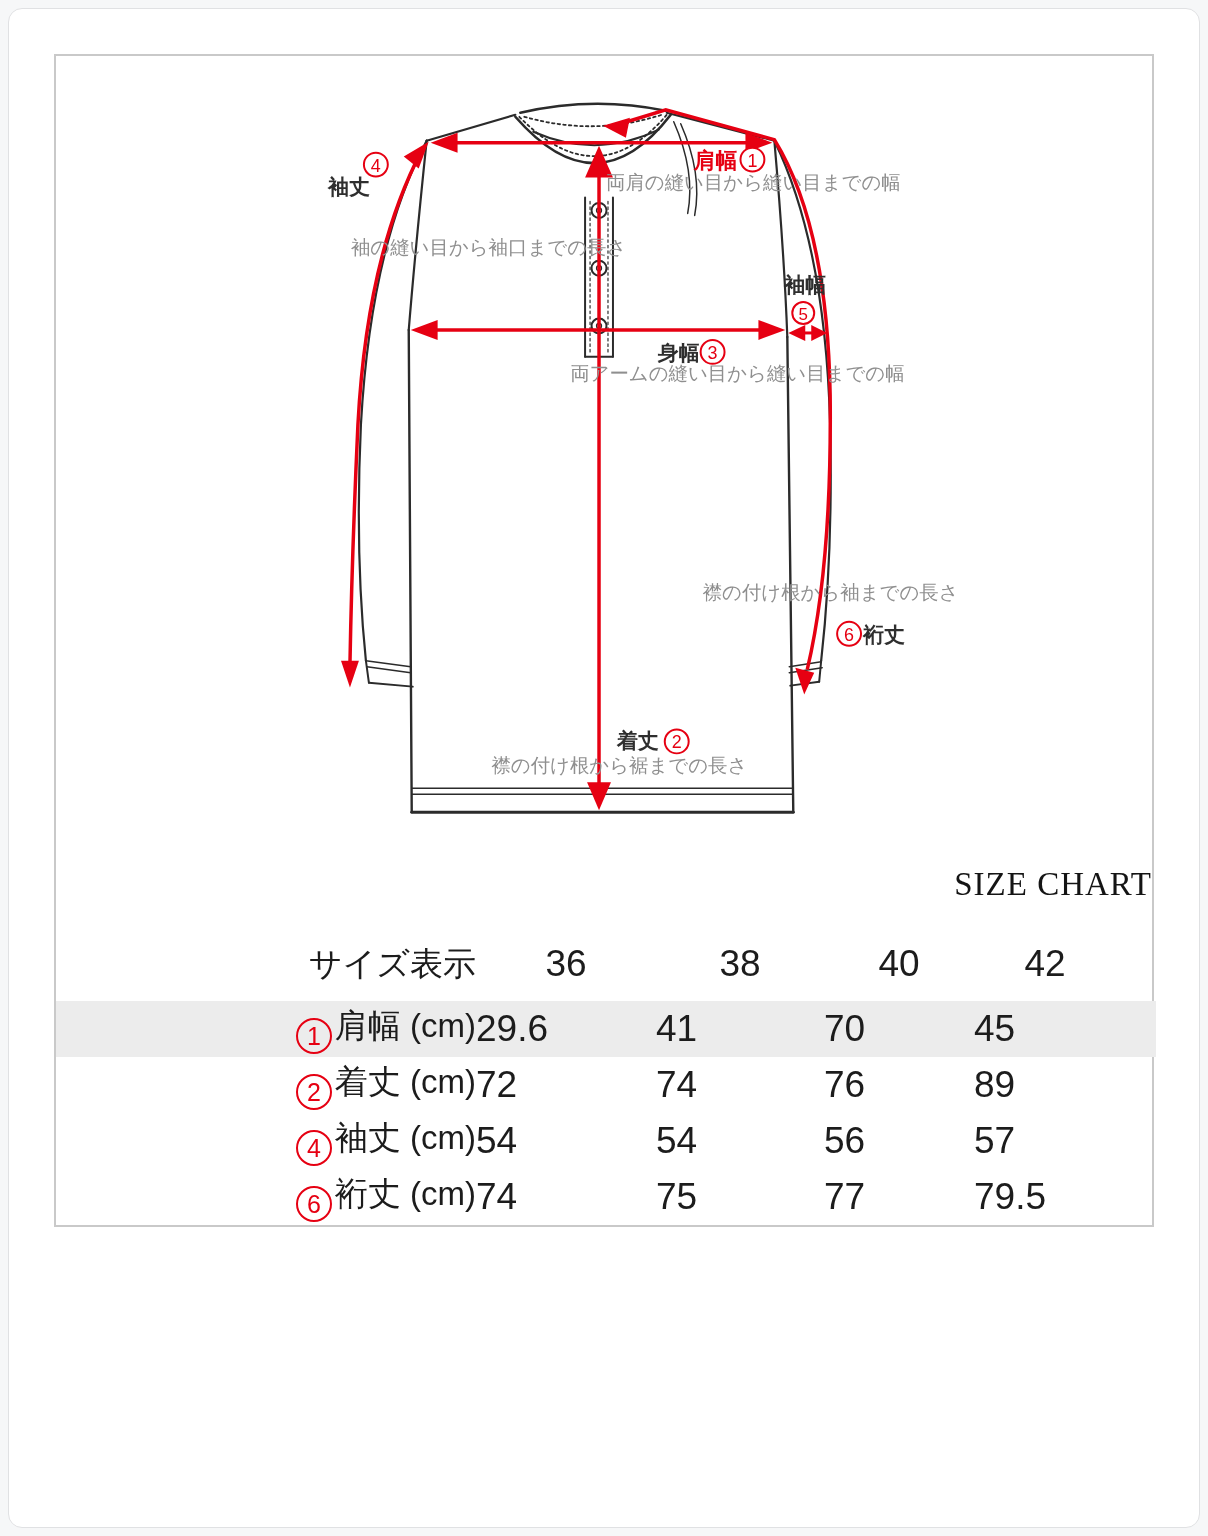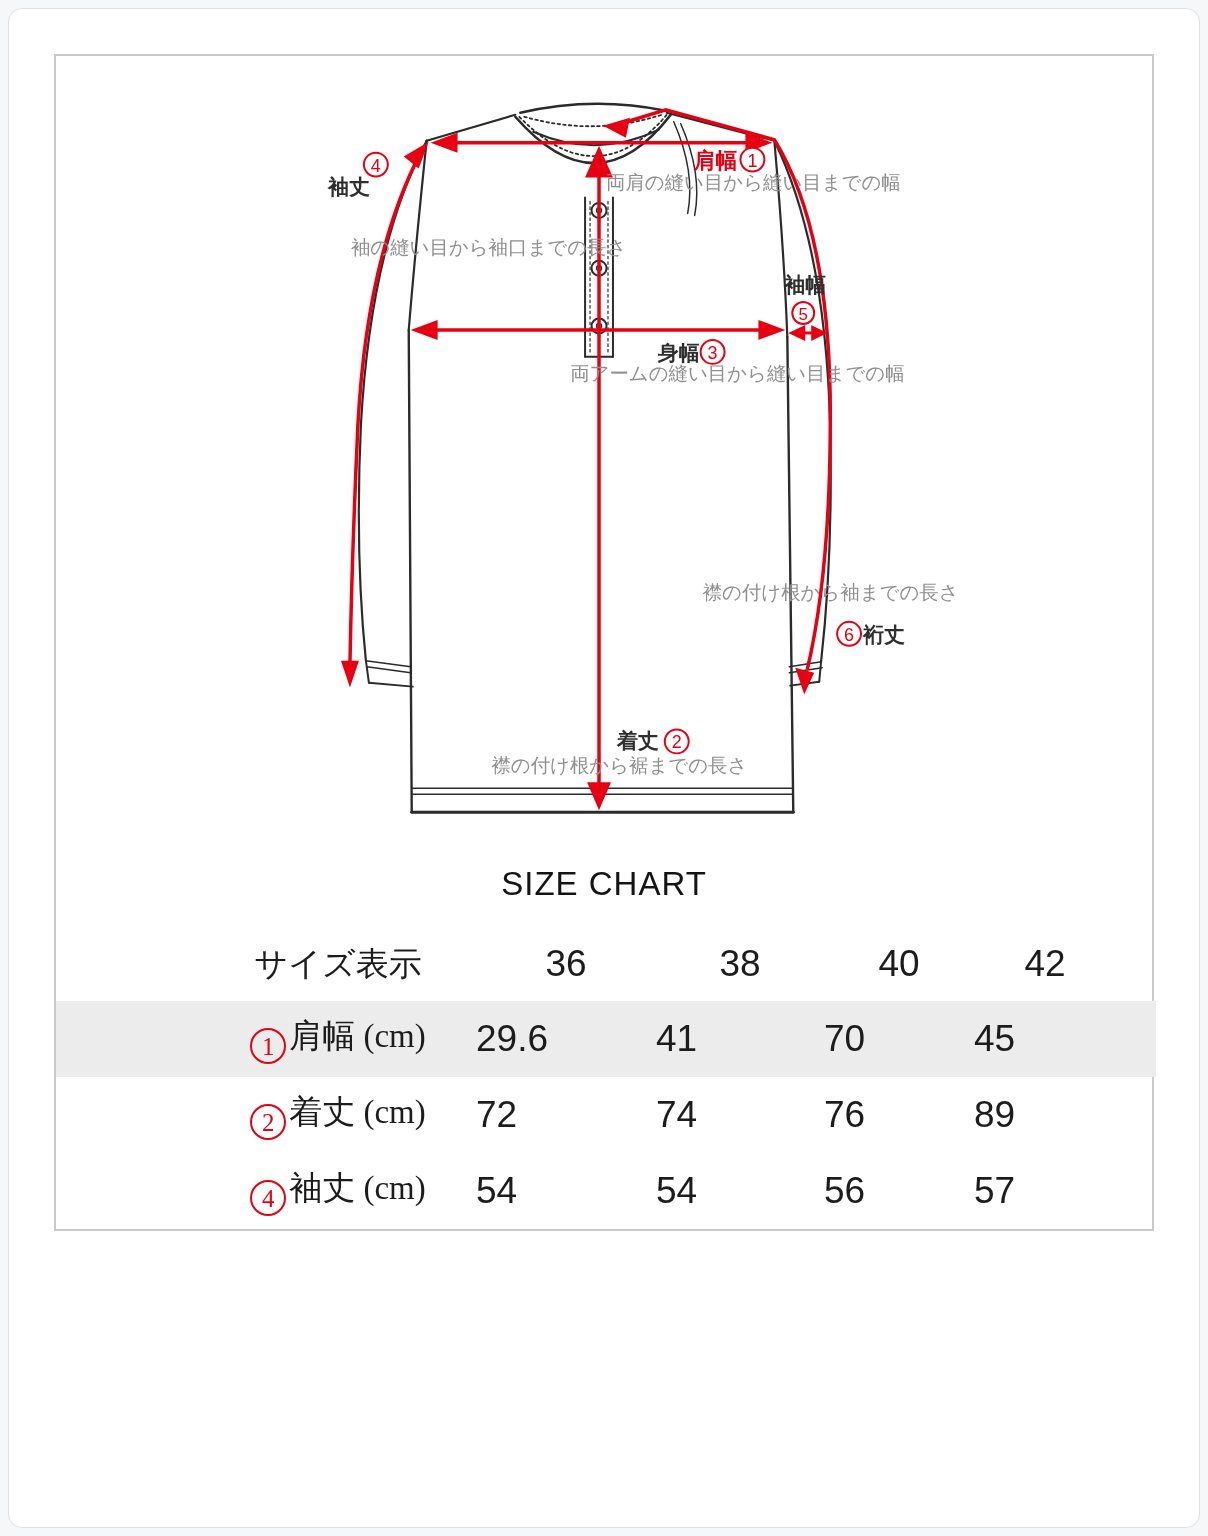--- a/index.html
+++ b/index.html
@@ -21,44 +21,44 @@
     box-sizing:border-box;
     width:1100px;
     margin:45px auto 0;
     border:2px solid #c9c9c9;
     background:#fff;
   }
   .diagram-wrap{width:100%;display:block;}
   svg{display:block;}
   svg text{font-family:"Liberation Sans","DejaVu Sans",sans-serif;}
   .chart-title{
-    text-align:center;
+    text-align:right;
     font-size:33px;
     letter-spacing:1px;
     color:#141414;
     margin:12px 0 0 0;
     font-weight:400;
     line-height:38px;
+    font-family:Liberation Serif, serif;
   }
   table.size-table{
     width:100%;
     border-collapse:collapse;
     table-layout:fixed;
     margin-top:24px;
   }
-  table.size-table tr{height:76px;}
+  table.size-table tr{height:56px;}
   table.size-table tr.hdr{height:74px;}
   table.size-table tr.alt{background:#ececec;}
   td,th{padding:0;font-weight:400;}
   .lbl{
-    text-align:center;
+    text-align:right;
     padding-left:144px;
     font-size:33px;
     white-space:nowrap;
-    font-family:Liberation Serif, serif;
   }
   .val{
     font-size:37px;
   }
   .circ{
     display:inline-flex;
     align-items:center;
     justify-content:center;
     width:36px;height:36px;
     border:2.5px solid #e60012;
@@ -251,16 +251,24 @@
         <tr>
           <td class="lbl"><span class="circ">4</span><span>袖丈 (cm)</span></td>
           <td class="val">54</td>
           <td class="val">54</td>
           <td class="val">56</td>
           <td class="val">57</td>
           <td></td>
         </tr>
 
 
+        <tr>
+          <td class="lbl"><span class="circ">6</span><span>裄丈 (cm)</span></td>
+          <td class="val">74</td>
+          <td class="val">75</td>
+          <td class="val">77</td>
+          <td class="val">79.5</td>
+          <td></td>
+        </tr>
       </tbody>
     </table>
   </div>
 </div>
 
 </body></html>

